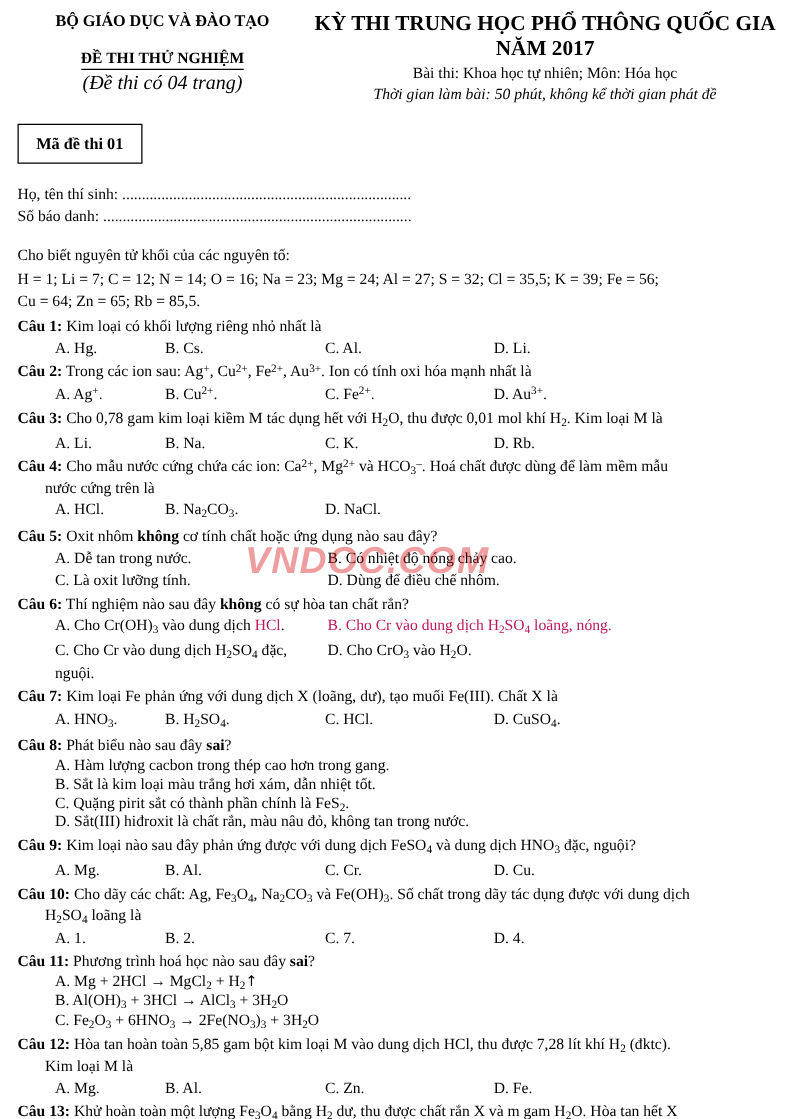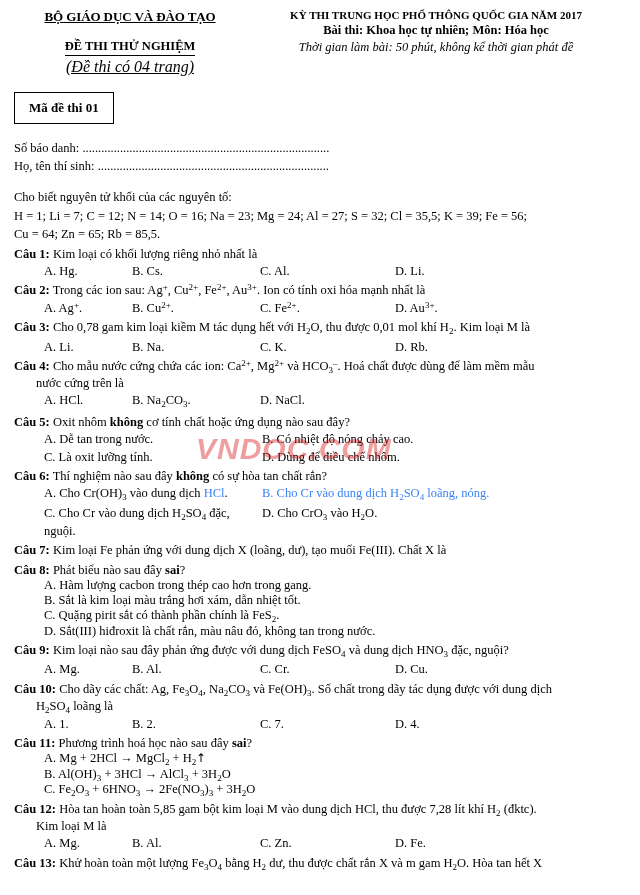--- a/index.html
+++ b/index.html
@@ -22,38 +22,37 @@
   
   .hdr-row {
     display: flex;
     align-items: flex-start;
     justify-content: space-between;
   }
   .hdr-left {
     width: 232px;
     text-align: center;
     padding-top: 1px;
-    text-decoration: underline;
   }
   .hdr-right {
     flex: 1;
     text-align: center;
     padding-top: 1px;
   }
   .ministry {
     font-weight: bold;
     font-size: 13px;
     letter-spacing: -0.1px;
   }
   .exam-title {
     font-weight: bold;
-    font-size: 11px;
+    font-size: 17px;
   }
   .subject {
-    font-weight: bold;
+    font-weight: normal;
     font-size: 12.5px;
     margin-top: 2px;
     text-align: center;
   }
   .time {
     font-style: italic;
     font-size: 12.5px;
     margin-top: 2px;
   }
   .de-thi {
@@ -123,21 +122,21 @@
     font-family: "Liberation Sans", sans-serif;
     font-weight: bold;
     font-size: 30px;
     font-style: italic;
     color: rgba(214, 24, 24, 0.42);
     letter-spacing: 1px;
     pointer-events: none;
     white-space: nowrap;
     z-index: 5;
   }
-  .redtext { color: #3b82f6; }
+  .redtext { color: #be185d; }
 </style>
 </head>
 <body>
 
 <div class="page">
 
   <div class="hdr-row">
     <div class="hdr-left">
       <div class="ministry">BỘ GIÁO DỤC VÀ ĐÀO TẠO</div>
       <div>
@@ -151,22 +150,22 @@
       <div class="time">Thời gian làm bài: 50 phút, không kể thời gian phát đề</div>
     </div>
   </div>
 
   <div class="code-wrap">
     <span class="code-box">Mã đề thi 01</span>
   </div>
 
   <div style="height:14px"></div>
 
+  <div class="field-line">Họ, tên thí sinh: ..........................................................................</div>
   <div class="field-line">Số báo danh: ...............................................................................</div>
-  <div class="field-line">Họ, tên thí sinh: ..........................................................................</div>
 
   <div class="block-gap"></div>
 
   <div class="para">Cho biết nguyên tử khối của các nguyên tố:</div>
   <div class="para">H = 1; Li = 7; C = 12; N = 14; O = 16; Na = 23; Mg = 24; Al = 27; S = 32; Cl = 35,5; K = 39; Fe = 56;</div>
   <div class="para">Cu = 64; Zn = 65; Rb = 85,5.</div>
 
   <div class="q">
     <span class="lbl">Câu 1:</span><span> Kim loại có khối lượng riêng nhỏ nhất là</span>
   </div>
@@ -233,20 +232,26 @@
   </div>
   <div class="opts">
     <div style="width:248px;padding-left:30px">C. Cho Cr vào dung dịch H<span class="sub">2</span>SO<span class="sub">4</span> đặc, nguội.</div>
     <div>D. Cho CrO<span class="sub">3</span> vào H<span class="sub">2</span>O.</div>
   </div>
 
   <div class="q">
     <span class="lbl">Câu 7:</span>
     <span> Kim loại Fe phản ứng với dung dịch X (loãng, dư), tạo muối Fe(III). Chất X là</span>
   </div>
+  <div class="opts">
+    <div class="o1">A. HNO<span class="sub">3</span>.</div>
+    <div class="o2">B. H<span class="sub">2</span>SO<span class="sub">4</span>.</div>
+    <div class="o3">C. HCl.</div>
+    <div class="o4">D. CuSO<span class="sub">4</span>.</div>
+  </div>
 
   <div class="q">
     <span class="lbl">Câu 8:</span>
     <span> Phát biểu nào sau đây <b>sai</b>?</span>
   </div>
   <div class="indent">A. Hàm lượng cacbon trong thép cao hơn trong gang.</div>
   <div class="indent">B. Sắt là kim loại màu trắng hơi xám, dẫn nhiệt tốt.</div>
   <div class="indent">C. Quặng pirit sắt có thành phần chính là FeS<span class="sub">2</span>.</div>
   <div class="indent">D. Sắt(III) hiđroxit là chất rắn, màu nâu đỏ, không tan trong nước.</div>
 

